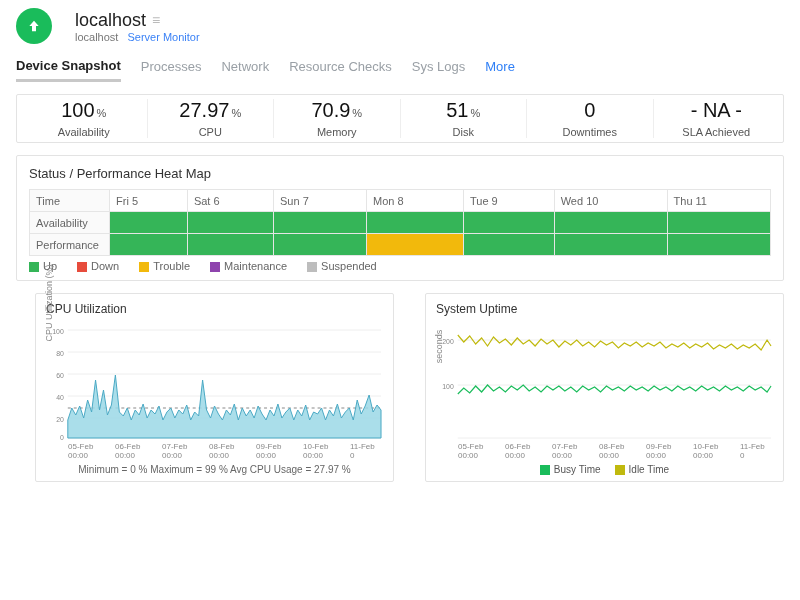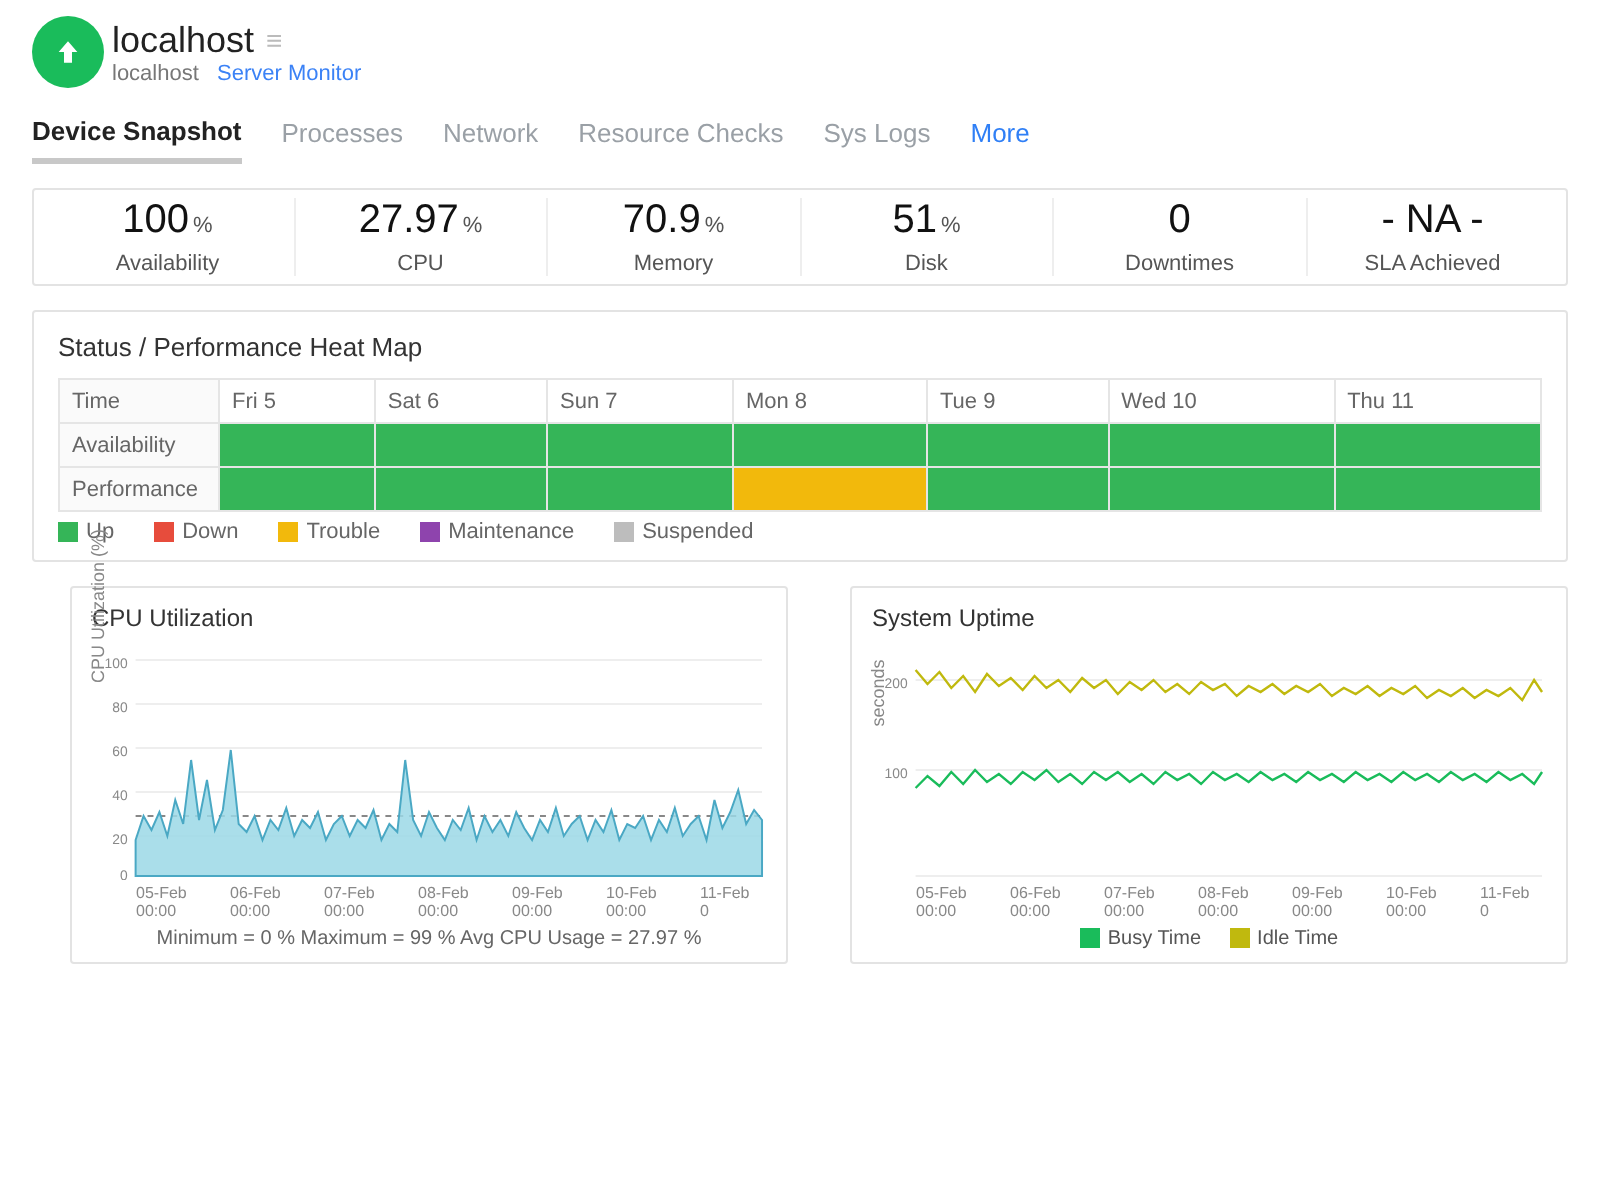--- a/index.html
+++ b/index.html
@@ -1,17 +1,17 @@
 <!DOCTYPE html>
 <html><head>
 <meta charset="utf-8">
 <style>
   * { box-sizing: border-box; margin: 0; padding: 0; }
   body { font-family: -apple-system, BlinkMacSystemFont, "Segoe UI", Arial, sans-serif; background: #fff; color: #333; font-size: 13px; width: 800px; height: 600px; overflow: hidden; }
-  .header { display: flex; align-items: center; padding: 8px 16px 2px; gap: 4px; }
+  .header { display: flex; align-items: center; padding: 8px 16px 2px; gap: 23px; }
   .badge-circle { width: 36px; height: 36px; border-radius: 50%; background: #1abc5b; display: flex; align-items: center; justify-content: center; color:#fff; }
   .badge-circle svg { width:16px; height:16px; fill:#fff; }
   .title-block { display:flex; flex-direction:column; }
   .title-row { display:flex; align-items:center; gap:6px;}
   .title { font-size: 18px; font-weight: 400; color:#222;}
   .hamburger { color:#bbb; font-size:14px; cursor:pointer;}
   .subtitle { font-size:11px; color:#777; }
   .subtitle .link { color:#3b82f6; margin-left:6px; cursor:pointer;}
   .tabs { display:flex; gap:20px; padding: 6px 16px 0; border-bottom:1px solid transparent; align-items:center;}
   .tab { font-size:13px; color:#9aa0a6; padding:6px 0; cursor:pointer; }

